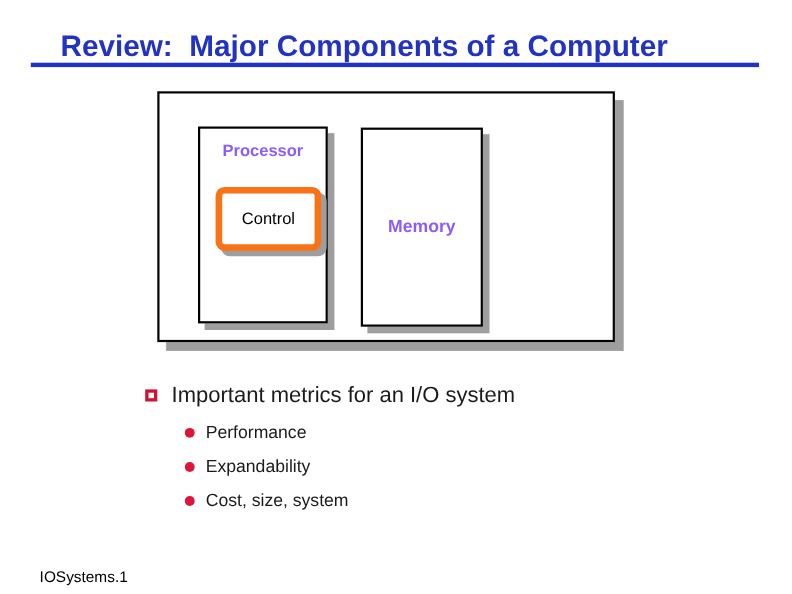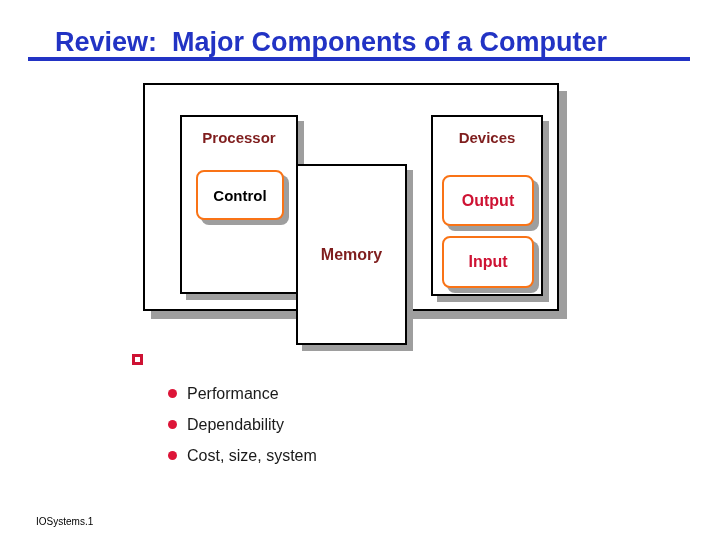--- a/index.html
+++ b/index.html
@@ -20,31 +20,31 @@
   .outer-box{
     position:absolute;left:143px;top:83px;width:412px;height:224px;
     background:#fff;border:2px solid #000;
     box-shadow:8px 8px 0 0 var(--shadow_gray,#9e9e9e);
   }
   .unit-box{
     position:absolute;background:#fff;border:2px solid #000;
     box-shadow:6px 6px 0 0 var(--shadow_gray,#9e9e9e);
   }
   .unit-label{
-    text-align:center;font-weight:700;font-size:15px;color:#7f1d1d;padding-top:12px;
+    text-align:center;font-weight:700;font-size:15px;color:#8b5cf6;padding-top:12px;
   }
   .proc-box{left:35px;top:30px;width:114px;height:175px;}
-  .mem-box{left:151px;top:31px;width:107px;height:177px;margin-top:48px;}
+  .mem-box{left:183px;top:31px;width:107px;height:177px;}
   .dev-box{left:286px;top:30px;width:108px;height:177px;}
   .mem-box .unit-label{padding:0;position:absolute;left:0;right:0;top:50%;margin-top:-9px;font-size:16px;}
   .round-box{
-    position:absolute;background:#fff;border:2px solid #f97316;border-radius:8px;
+    position:absolute;background:#fff;border:6px solid #f97316;border-radius:8px;
     box-shadow:5px 5px 0 0 var(--shadow_gray,#9e9e9e);
     display:flex;align-items:center;justify-content:center;
-    font-weight:700;font-size:15px;color:#000;
+    font-weight:400;font-size:15px;color:#000;
   }
   .rb-control {left:14px;top:53px;width:84px;height:46px;}
   .rb-datapath{left:14px;top:116px;width:84px;height:45px;}
   .rb-output  {left:9px;top:58px;width:88px;height:47px;color:var(--accent_red,#ce1233);font-size:16px;}
   .rb-input   {left:9px;top:119px;width:88px;height:48px;color:var(--accent_red,#ce1233);font-size:16px;}
   
   .bullet-main{
     position:absolute;left:132px;top:347px;height:24px;
     display:flex;align-items:center;gap:13px;
   }
@@ -55,21 +55,21 @@
   .bullet-main-text{font-size:20px;color:var(--text_black,#1a1a1a);}
   .bullet-list{position:absolute;left:168px;top:378px;}
   .bullet-item{height:31px;display:flex;align-items:center;gap:10px;}
   .dot-bullet{
     width:9px;height:9px;border-radius:50%;
     background:var(--bullet_red,#dd1538);flex:0 0 auto;
   }
   .bullet-item-text{font-size:16px;color:var(--text_black,#1a1a1a);}
   
   .footer{
-    position:absolute;left:36px;top:516px;font-size:10px;color:#000;
+    position:absolute;left:36px;top:516px;font-size:14px;color:#000;
   }
 </style>
 </head>
 <body>
 
 <div class="slide">
 
   <div class="title">Review:  Major Components of a Computer</div>
   <div class="title-underline"></div>
 
@@ -79,44 +79,36 @@
       <div class="unit-label">Processor</div>
       <div class="round-box rb-control">
         <span>Control</span>
       </div>
     </div>
 
     <div class="unit-box mem-box">
       <div class="unit-label">Memory</div>
     </div>
 
-    <div class="unit-box dev-box">
-      <div class="unit-label">Devices</div>
-      <div class="round-box rb-output">
-        <span>Output</span>
-      </div>
-      <div class="round-box rb-input">
-        <span>Input</span>
-      </div>
-    </div>
 
   </div>
 
   <div class="bullet-main">
     <span class="sq-bullet"></span>
+    <span class="bullet-main-text">Important metrics for an I/O system</span>
   </div>
 
   <div class="bullet-list">
     <div class="bullet-item">
       <span class="dot-bullet"></span>
       <span class="bullet-item-text">Performance</span>
     </div>
     <div class="bullet-item">
       <span class="dot-bullet"></span>
-      <span class="bullet-item-text">Dependability</span>
+      <span class="bullet-item-text">Expandability</span>
     </div>
     <div class="bullet-item">
       <span class="dot-bullet"></span>
       <span class="bullet-item-text">Cost, size, system</span>
     </div>
   </div>
 
   <div class="footer">IOSystems.1</div>
 
 </div>

